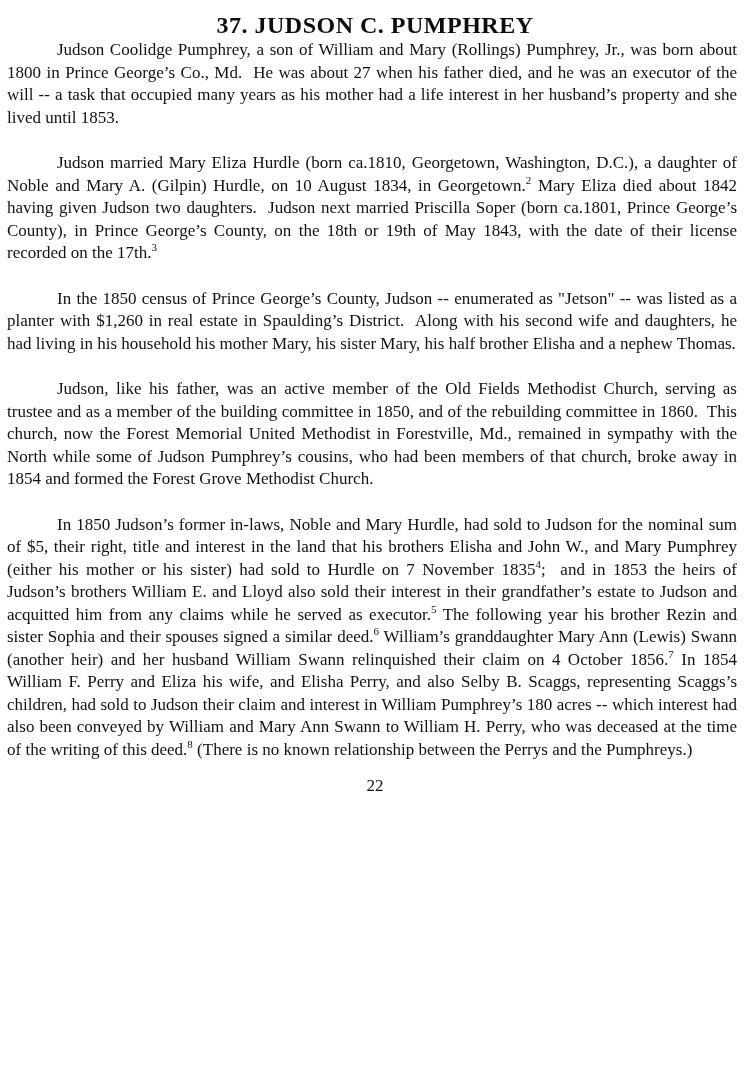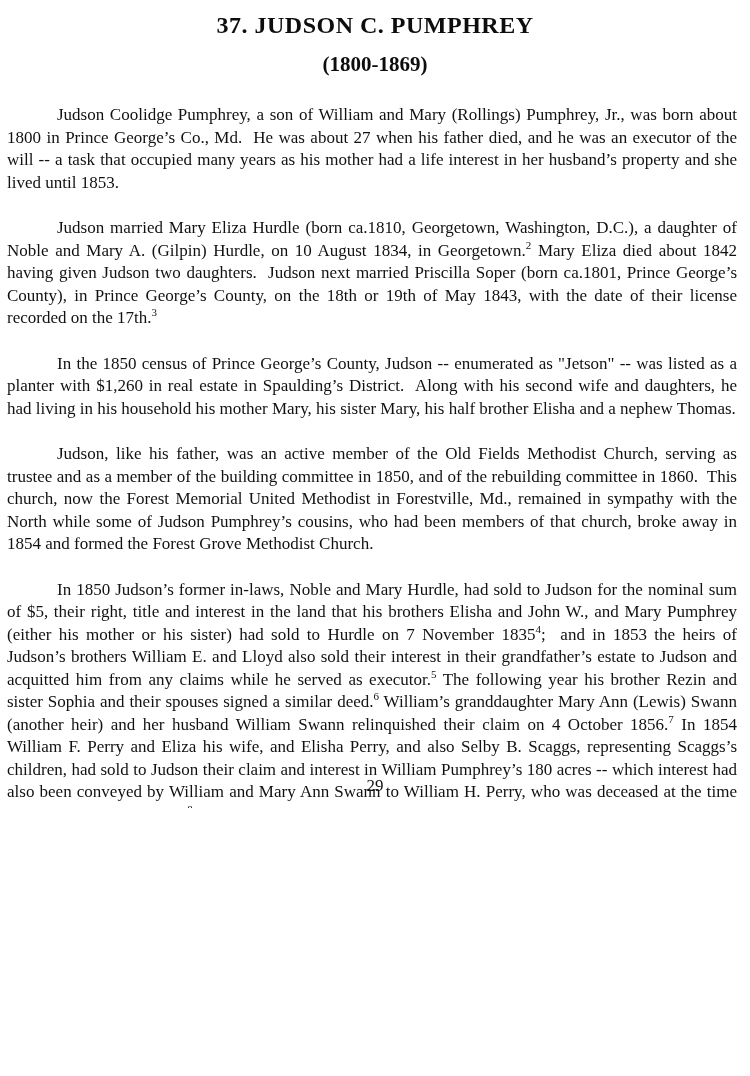--- a/index.html
+++ b/index.html
@@ -58,22 +58,21 @@
     text-align: center;
     font-size: 17px;
     color: #111111;
   }
 </style>
 </head>
 <body>
 
 <div class="page">
   <h1 class="page-title">37. JUDSON C. PUMPHREY</h1>
-  <h2 class="page-subtitle">(1800-1869)</h2>
   <div class="body-text">
       <p class="para"><span>Judson Coolidge Pumphrey, a son of William and Mary (Rollings) Pumphrey, Jr., was born about 1800 in Prince George’s Co., Md.  He was about 27 when his father died, and he was an executor of the will -- a task that occupied many years as his mother had a life interest in her husband’s property and she lived until 1853.</span></p>
       <p class="para"><span>Judson married Mary Eliza Hurdle (born ca.1810, Georgetown, Washington, D.C.), a daughter of Noble and Mary A. (Gilpin) Hurdle, on 10 August 1834, in Georgetown.</span><sup>2</sup><span> Mary Eliza died about 1842 having given Judson two daughters.  Judson next married Priscilla Soper (born ca.1801, Prince George’s County), in Prince George’s County, on the 18th or 19th of May 1843, with the date of their license recorded on the 17th.</span><sup>3</sup></p>
       <p class="para"><span>In the 1850 census of Prince George’s County, Judson -- enumerated as "Jetson" -- was listed as a planter with $1,260 in real estate in Spaulding’s District.  Along with his second wife and daughters, he had living in his household his mother Mary, his sister Mary, his half brother Elisha and a nephew Thomas.</span></p>
       <p class="para"><span>Judson, like his father, was an active member of the Old Fields Methodist Church, serving as trustee and as a member of the building committee in 1850, and of the rebuilding committee in 1860.  This church, now the Forest Memorial United Methodist in Forestville, Md., remained in sympathy with the North while some of Judson Pumphrey’s cousins, who had been members of that church, broke away in 1854 and formed the Forest Grove Methodist Church.</span></p>
       <p class="para"><span>In 1850 Judson’s former in-laws, Noble and Mary Hurdle, had sold to Judson for the nominal sum of $5, their right, title and interest in the land that his brothers Elisha and John W., and Mary Pumphrey (either his mother or his sister) had sold to Hurdle on 7 November 1835</span><sup>4</sup><span>;  and in 1853 the heirs of Judson’s brothers William E. and Lloyd also sold their interest in their grandfather’s estate to Judson and acquitted him from any claims while he served as executor.</span><sup>5</sup><span> The following year his brother Rezin and sister Sophia and their spouses signed a similar deed.</span><sup>6</sup><span> William’s granddaughter Mary Ann (Lewis) Swann (another heir) and her husband William Swann relinquished their claim on 4 October 1856.</span><sup>7</sup><span> In 1854 William F. Perry and Eliza his wife, and Elisha Perry, and also Selby B. Scaggs, representing Scaggs’s children, had sold to Judson their claim and interest in William Pumphrey’s 180 acres -- which interest had also been conveyed by William and Mary Ann Swann to William H. Perry, who was deceased at the time of the writing of this deed.</span><sup>8</sup><span> (There is no known relationship between the Perrys and the Pumphreys.)</span></p>
     </div>
-  <div class="page-number">29</div>
+  <div class="page-number">22</div>
 </div>
 
 </body></html>

